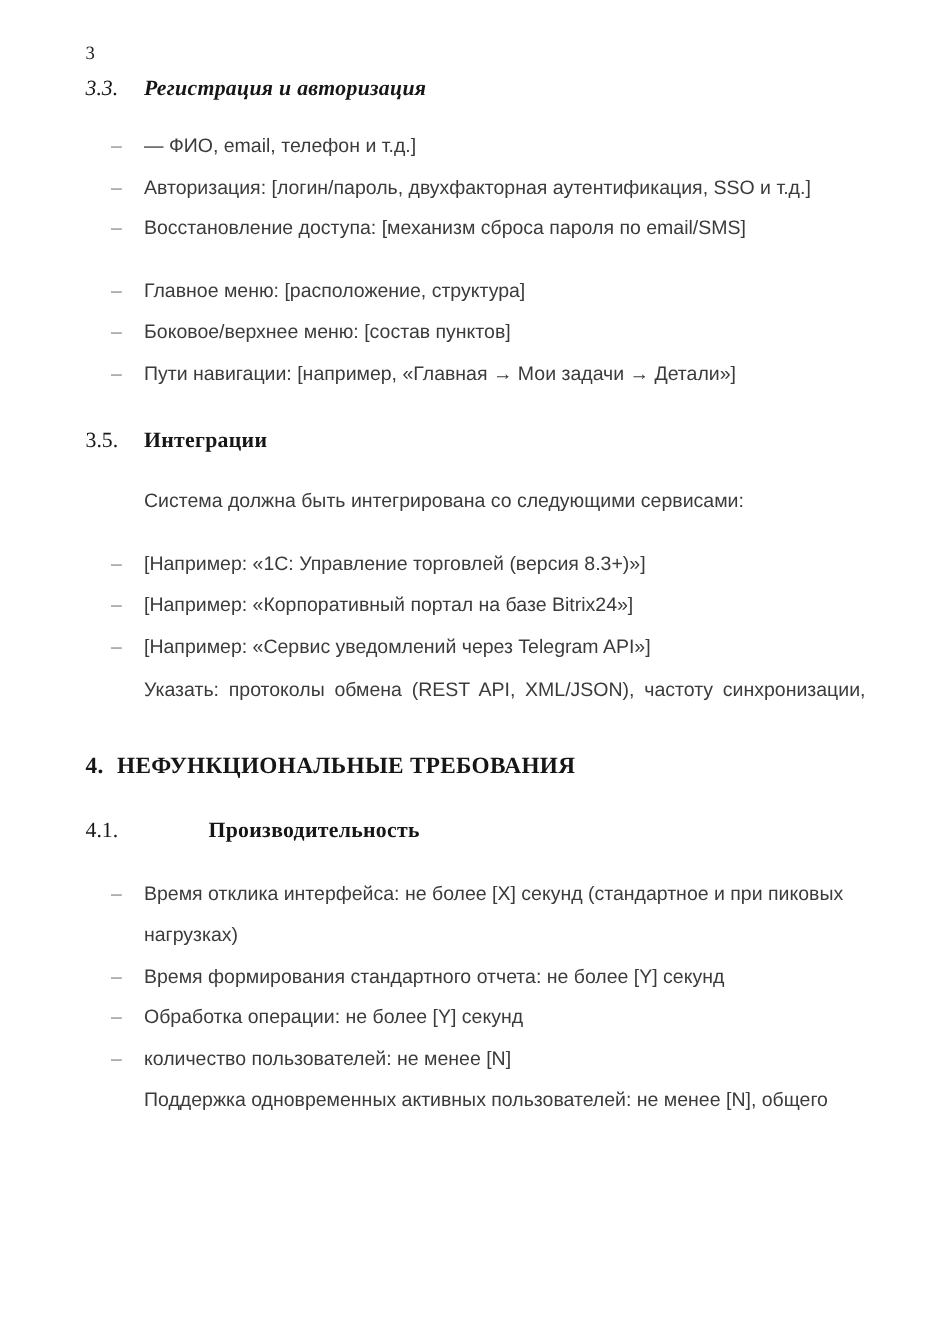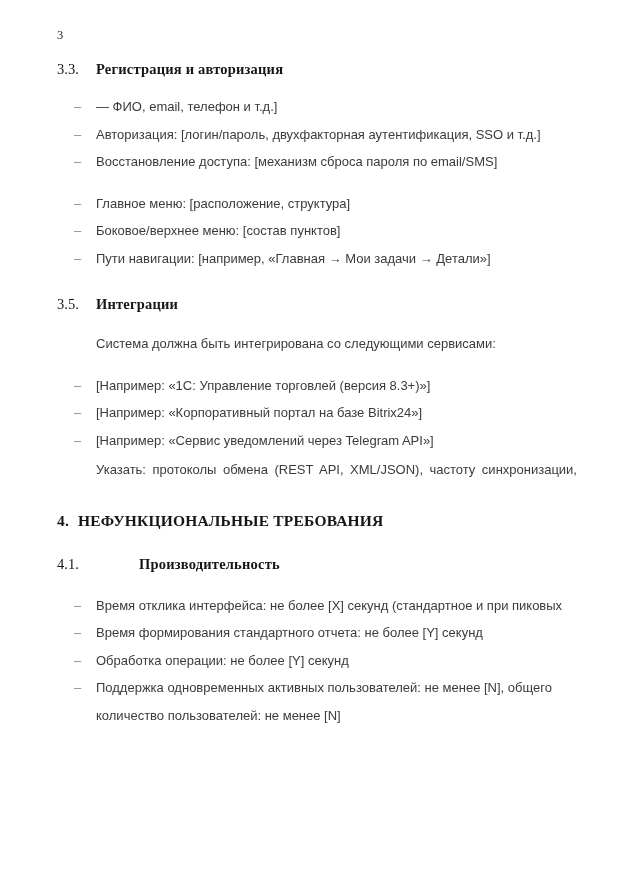--- a/index.html
+++ b/index.html
@@ -27,21 +27,21 @@
   .h1row{font-size:15.5px;line-height:22px;font-weight:700;letter-spacing:.2px;}
   .h1row .hnum{flex:0 0 21px;}
   
   .line{line-height:27.5px;white-space:nowrap;}
   .bullet{display:flex;}
   .marker{flex:0 0 22px;padding-left:17px;color:#8f8f8f;line-height:27.5px;}
   .btext{flex:1 1 auto;min-width:0;}
   .intro{text-indent:39px;}
   .outro .l1{white-space:normal;text-align:justify;text-align-last:justify;text-indent:39px;}
   
-  .mt-h33{margin-top:16px;}
+  .mt-h33{margin-top:6px;font-style:italic;}
   .mt-b33{margin-top:14px;}
   .mt-h34{margin-top:22px;}
   .mt-b34{margin-top:14px;}
   .mt-h35{margin-top:22px;}
   .mt-intro{margin-top:16px;}
   .mt-b35{margin-top:14px;}
   .mt-outro{margin-top:2px;}
   .mt-h4{margin-top:26px;}
   .mt-h41{margin-top:22px;gap:43px;}
   .mt-b41{margin-top:18px;}
@@ -135,36 +135,37 @@
 
   <div class="hrow h2row mt-h41">
     <span class="hnum">4.1.</span>
     <span class="htitle">Производительность</span>
   </div>
   <div class="mt-b41">
     <div class="bullet">
       <span class="marker">–</span>
       <div class="btext">
         <div class="line">Время отклика интерфейса: не более [X] секунд (стандартное и при пиковых</div>
+        <div class="line">нагрузках)</div>
       </div>
     </div>
     <div class="bullet">
       <span class="marker">–</span>
       <div class="btext">
         <div class="line">Время формирования стандартного отчета: не более [Y] секунд</div>
       </div>
     </div>
     <div class="bullet">
       <span class="marker">–</span>
       <div class="btext">
         <div class="line">Обработка операции: не более [Y] секунд</div>
       </div>
     </div>
     <div class="bullet">
       <span class="marker">–</span>
       <div class="btext">
+        <div class="line">количество пользователей: не менее [N]</div>
         <div class="line">Поддержка одновременных активных пользователей: не менее [N], общего</div>
-        <div class="line">количество пользователей: не менее [N]</div>
       </div>
     </div>
   </div>
 
 </div>
 
 </body></html>

